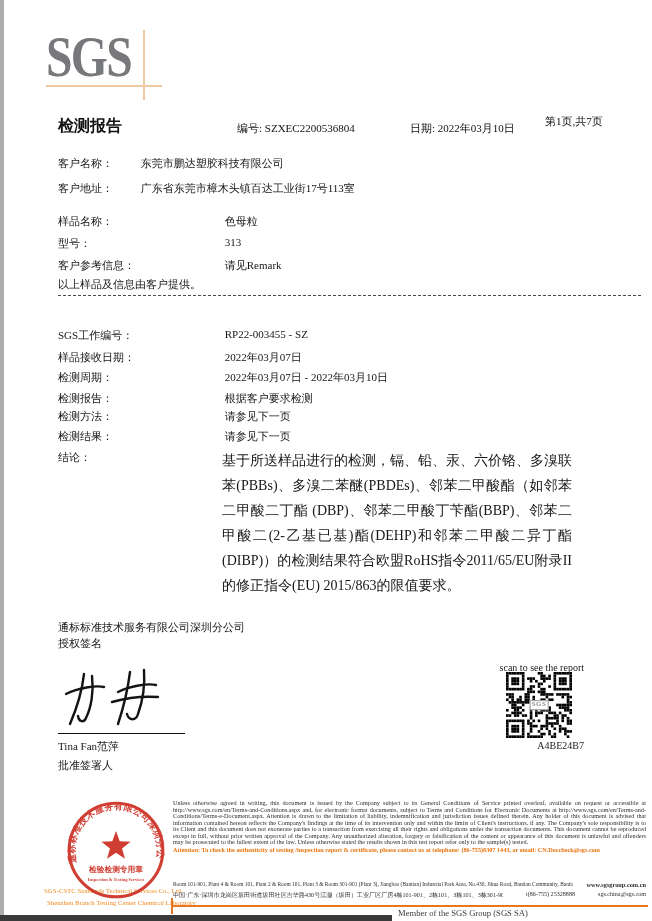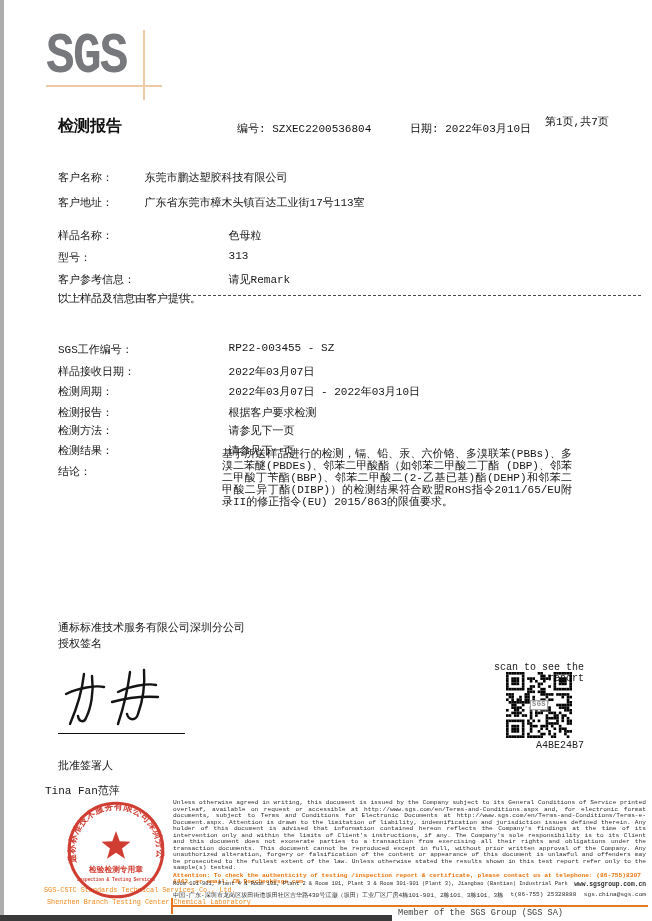--- a/index.html
+++ b/index.html
@@ -1,44 +1,44 @@
 <!DOCTYPE html>
 <html><head>
 <meta charset="utf-8">
 <style>
   html,body{margin:0;padding:0;background:#e9e9e9;}
   .page{
     position:relative;width:652px;height:921px;background:#ffffff;
-    font-family:Liberation Mono, monospace;color:#1c1c1c;
+    font-family:Liberation Serif, serif;color:#1c1c1c;
     overflow:hidden;margin:0;
   }
   .abs{position:absolute;}
   
   .left-strip{left:0;top:0;width:4px;height:921px;background:#adadad;}
   .bottom-bar{left:0;top:915px;width:392px;height:6px;background:#3a3a3a;}
   
   .logo-text{
     font-weight:bold;font-size:58px;line-height:1;color:#77787b;
     letter-spacing:-2px;transform:scaleX(0.82);transform-origin:left top;
   }
   .crop-h{background:#eecaa4;}
   .crop-v{background:#eecaa4;}
   
   .title{font-size:16px;font-weight:bold;color:#111;}
   .meta{font-size:11px;color:#111;}
   
-  .frow{font-size:11px;white-space:nowrap;color:#161616;margin-top:14px;}
+  .frow{font-size:11px;white-space:nowrap;color:#161616;}
   .lab{display:inline-block;vertical-align:top;}
   .w80{width:80px;}
   .w164{width:164px;}
   .sep-dashed{
     height:1px;
     background:repeating-linear-gradient(90deg,#4a4a4a 0 3px,transparent 3px 5px);
   }
-  .conclusion{font-size:11px;line-height:12px;width:350px;text-align:justify;color:#161616;}
+  .conclusion{font-size:14px;line-height:25px;width:350px;text-align:justify;color:#161616;}
   
   .sig-company{font-size:11px;color:#161616;}
   .sig-line{border-top:1.6px solid #111;width:127px;}
   
   .qr-caption{font-size:10px;color:#222;text-align:right;width:92px;}
   .qr-box{width:66px;height:66px;}
   .qr-center{
     position:absolute;left:50%;top:50%;transform:translate(-50%,-50%);
     background:#fff;border:1px solid #999;color:#8a8a8a;font-size:7px;
     font-weight:bold;line-height:1.1;padding:0 1px;letter-spacing:0.5px;
@@ -141,21 +141,21 @@
       <path d="M6,30 C18,24 36,21 44,23"></path>
       <path d="M24,10 C22,28 16,46 10,60"></path>
       <path d="M32,12 C34,28 31,44 26,54 C24,59 19,58 18,52"></path>
       <path d="M58,28 C70,22 88,19 96,21"></path>
       <path d="M70,8 C68,24 64,42 58,60"></path>
       <path d="M84,6 C85,20 83,36 78,50 C76,57 69,57 67,50"></path>
       <path d="M52,38 C66,34 84,32 98,33"></path>
     </g>
   </svg>
   <div class="abs sig-line" style="left:58px;top:733px;"></div>
-  <div class="abs sig-company" style="left:45px;top:739px;margin-top:44px;">Tina Fan范萍</div>
+  <div class="abs sig-company" style="left:58px;top:739px;">Tina Fan范萍</div>
   <div class="abs sig-company" style="left:58px;top:758px;">批准签署人</div>
 
   <div class="abs qr-caption" style="left:492px;top:662px;">scan to see the report</div>
   <div class="abs qr-box" style="left: 506px; top: 672px; position: absolute;"><svg width="66" height="66" viewBox="0 0 66 66" fill="#000" xmlns="http://www.w3.org/2000/svg">
         <rect x="0.00" y="0.00" width="2.64" height="2.64"></rect>
         <rect x="2.64" y="0.00" width="2.64" height="2.64"></rect>
         <rect x="5.28" y="0.00" width="2.64" height="2.64"></rect>
         <rect x="7.92" y="0.00" width="2.64" height="2.64"></rect>
         <rect x="10.56" y="0.00" width="2.64" height="2.64"></rect>
         <rect x="13.20" y="0.00" width="2.64" height="2.64"></rect>

